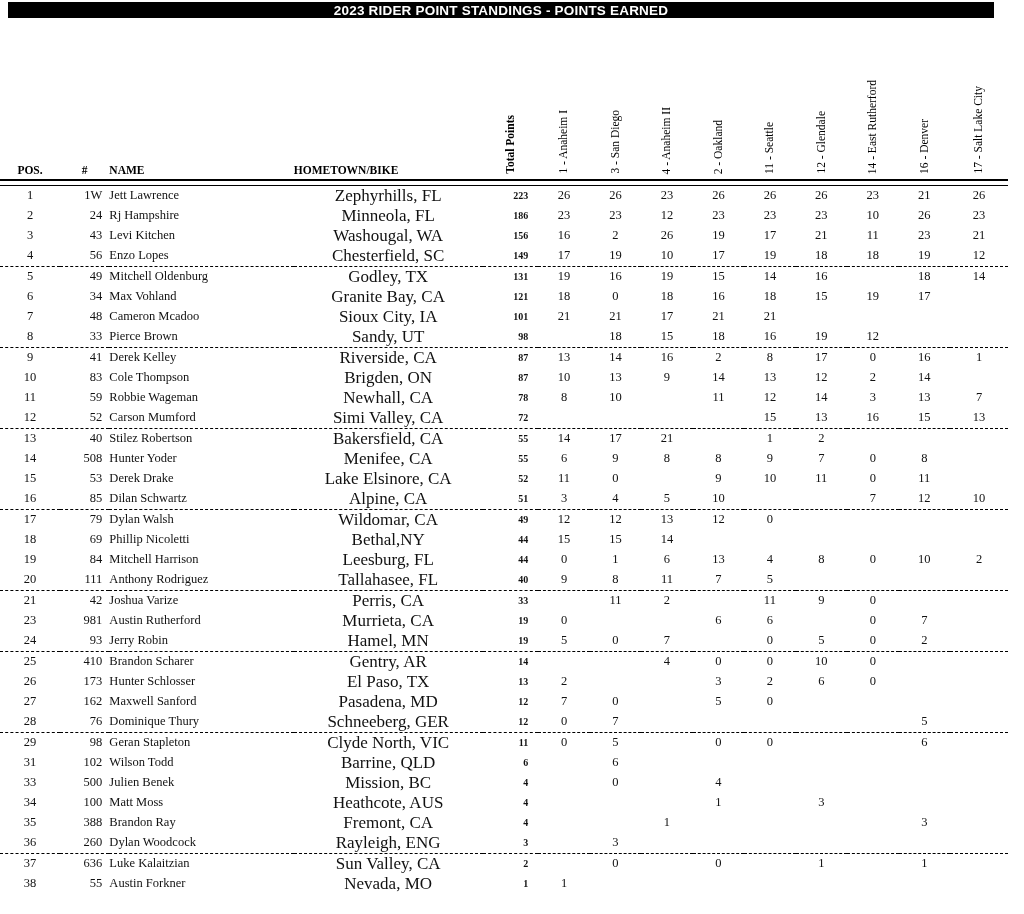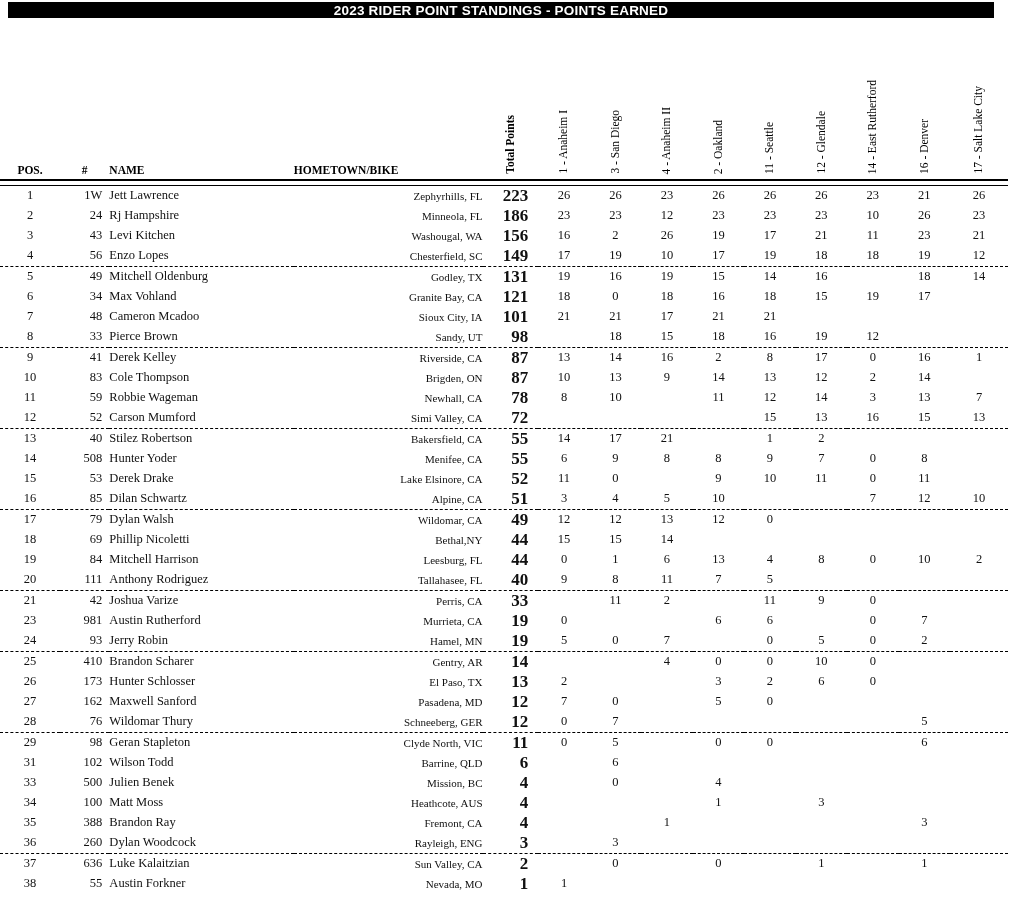--- a/index.html
+++ b/index.html
@@ -87,22 +87,22 @@
   tbody td {
     padding: 0;
     height: 19px;
     font-size: 12.5px;
     color: #111;
     vertical-align: middle;
   }
   td.c-pos  { text-align: center; }
   td.c-num  { text-align: right; padding-right: 7px; }
   td.c-name { text-align: left; }
-  td.c-home { text-align: right; font-size: 11px; }
-  td.c-total{ text-align: right; padding-right: 10px; font-weight: bold; font-size: 17px; }
+  td.c-home { text-align: center; font-size: 17px; }
+  td.c-total{ text-align: right; padding-right: 10px; font-weight: bold; font-size: 10px; }
   td.c-rnd  { text-align: center; }
 
   
   tr.sep td {
     border-bottom: 1.6px dashed #000;
   }
 
   
   col.w-pos   { width: 56px;  }
   col.w-num   { width: 46px;  }
@@ -574,21 +574,21 @@
           <td class="c-rnd">5</td>
           <td class="c-rnd">0</td>
           <td class="c-rnd"></td>
           <td class="c-rnd"></td>
           <td class="c-rnd"></td>
           <td class="c-rnd"></td>
         </tr>
         <tr class="sep">
           <td class="c-pos">28</td>
           <td class="c-num">76</td>
-          <td class="c-name">Wildomar Thury</td>
+          <td class="c-name">Dominique Thury</td>
           <td class="c-home">Schneeberg, GER</td>
           <td class="c-total">12</td>
           <td class="c-rnd">0</td>
           <td class="c-rnd">7</td>
           <td class="c-rnd"></td>
           <td class="c-rnd"></td>
           <td class="c-rnd"></td>
           <td class="c-rnd"></td>
           <td class="c-rnd"></td>
           <td class="c-rnd">5</td>

